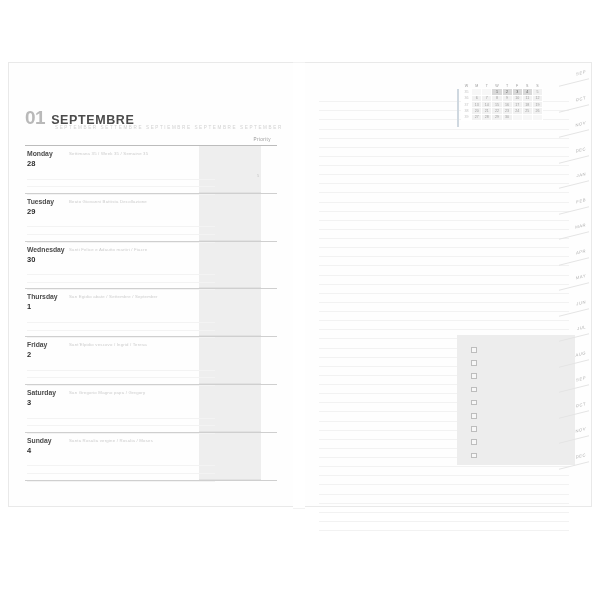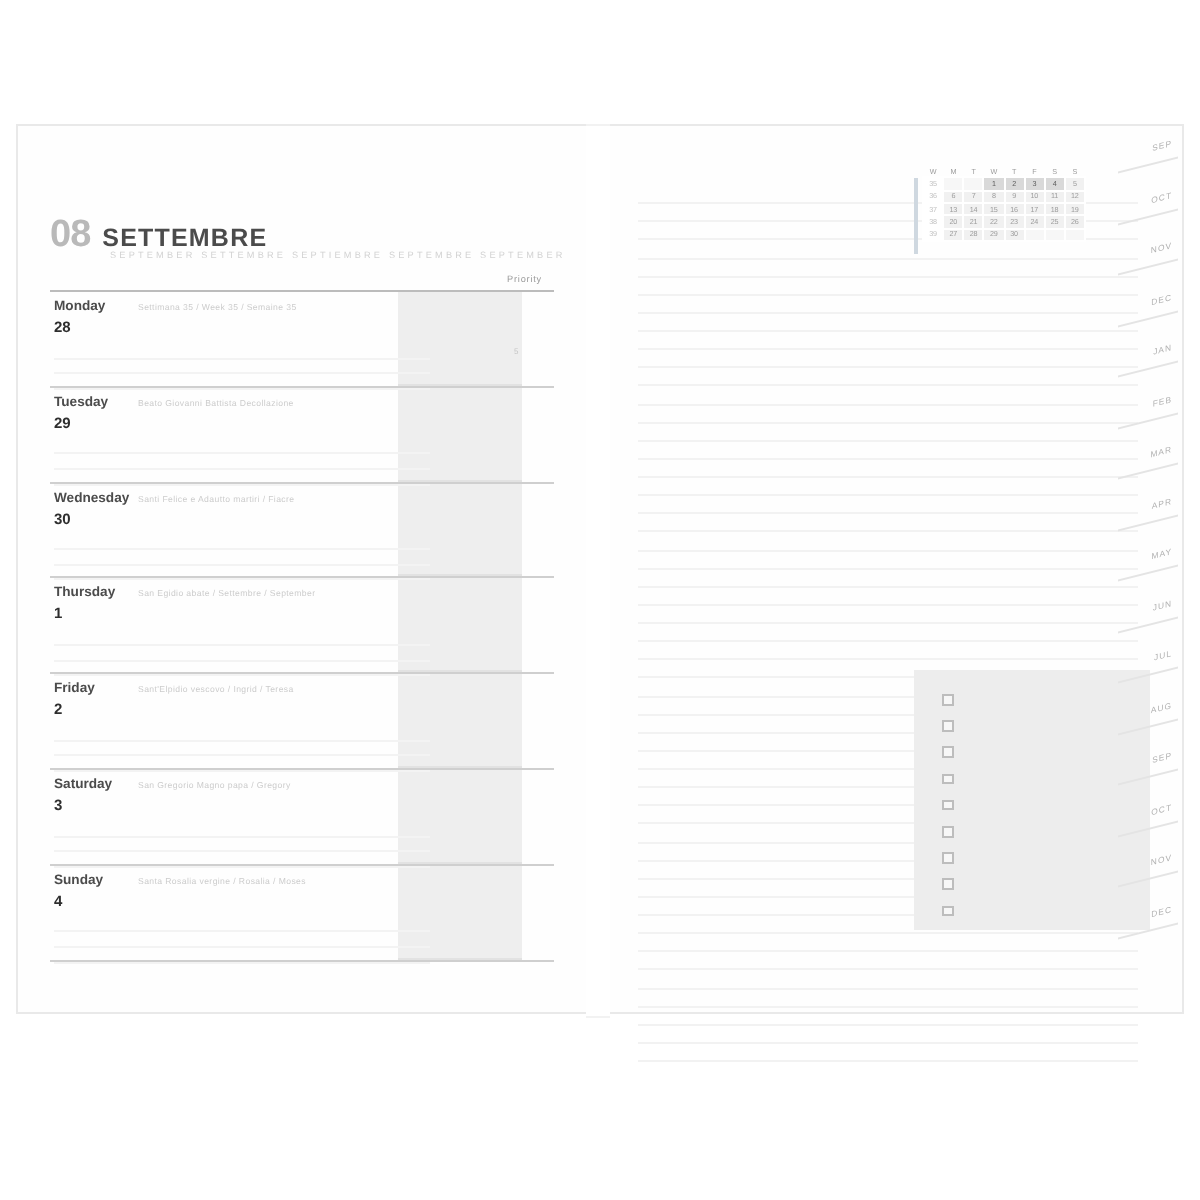--- a/index.html
+++ b/index.html
@@ -271,22 +271,22 @@
   }
 </style>
 </head>
 <body>
 
 <div id="spread">
 
   <div class="page page-left">
 
     <div class="month-head">
-      <span class="month-num">08</span>
-      <span class="month-name">SETTEMBRE</span>
+      <span class="month-num">01</span>
+      <span class="month-name">SEPTEMBRE</span>
     </div>
     <div class="month-langs">SEPTEMBER SETTEMBRE SEPTIEMBRE SEPTEMBRE SEPTEMBER</div>
 
     <div class="priority-label">Priority</div>
 
     <div class="prio-col">
       <div class="seg"></div>
         <div class="seg"></div>
         <div class="seg"></div>
       <div class="seg"></div>

